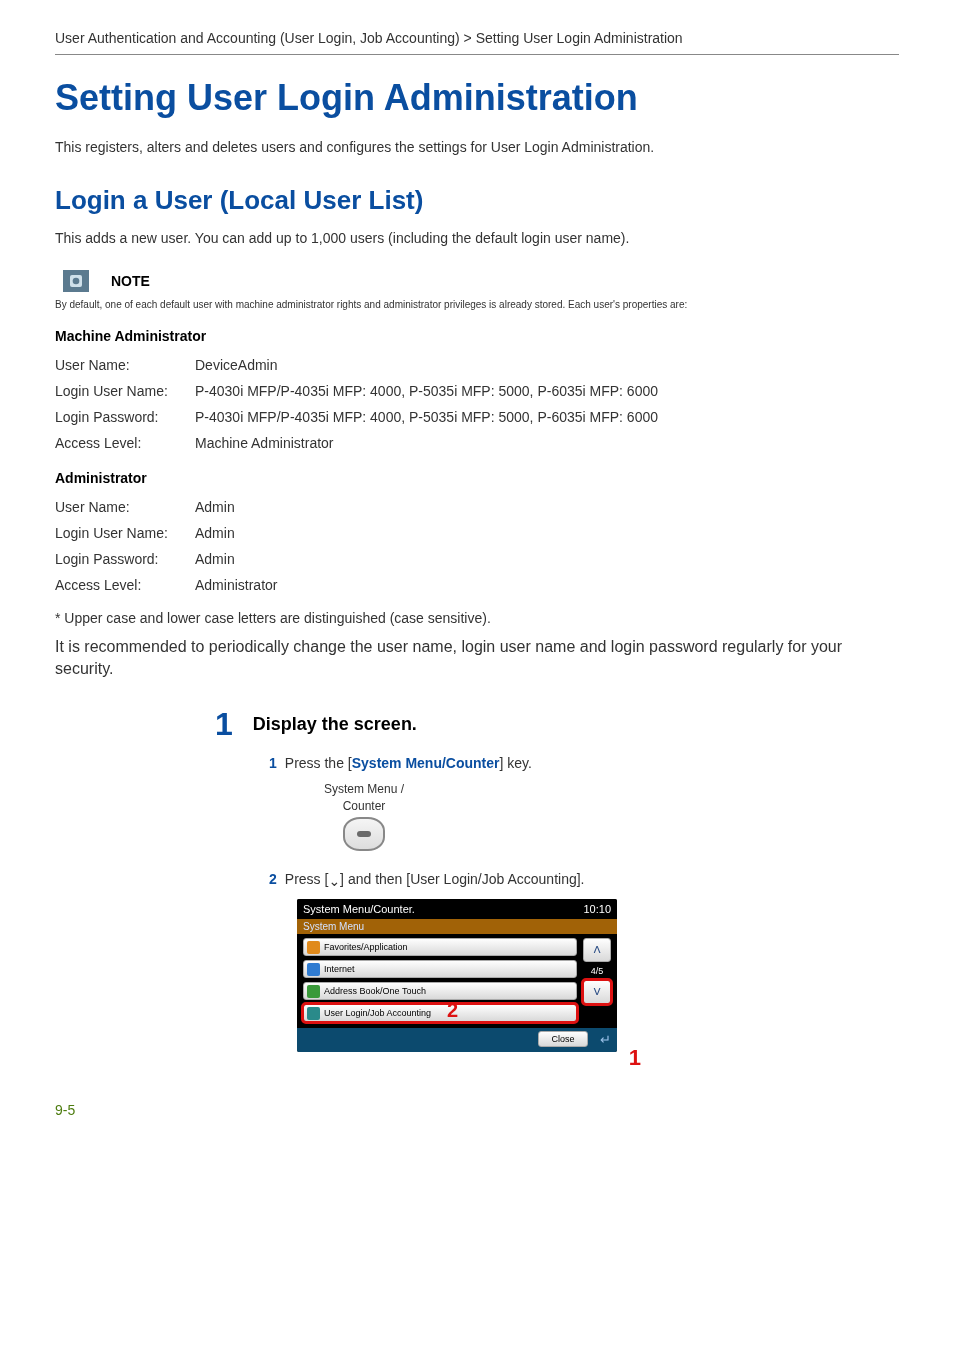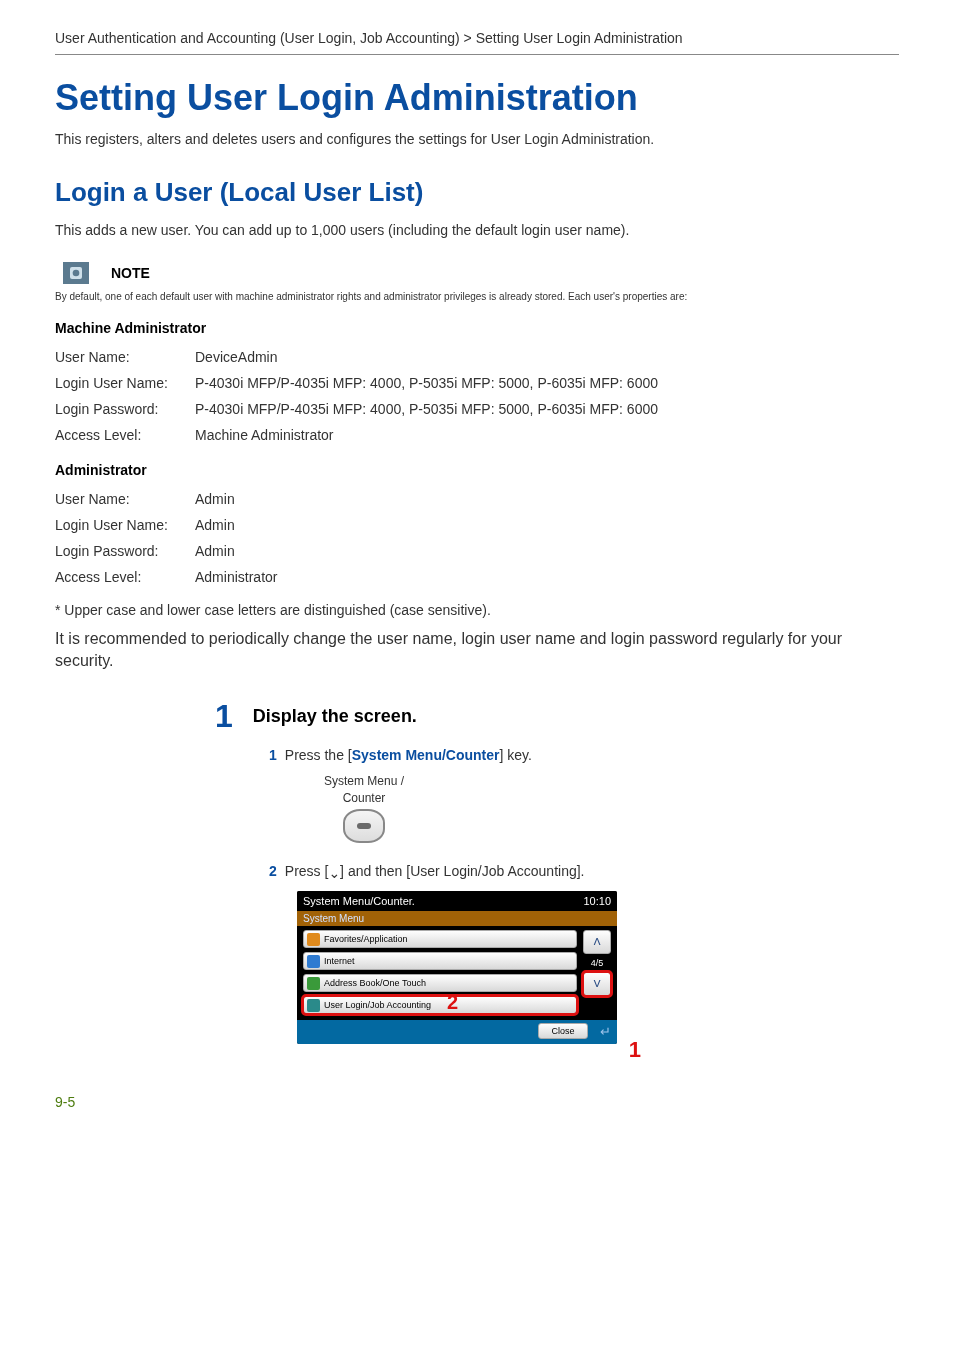--- a/index.html
+++ b/index.html
@@ -15,21 +15,21 @@
     color: #333;
     padding-bottom: 8px;
     border-bottom: 1px solid #888;
     margin-bottom: 22px;
   }
   h1.main-title {
     font-family: "Arial Black", Arial, sans-serif;
     font-weight: 900;
     color: #0a4ea0;
     font-size: 36px;
-    margin-bottom: 12px;
+    margin-bottom: 20px;
   }
   .intro { font-size: 14px; color: #333; margin-bottom: 30px; }
   h2.subtitle {
     font-family: "Arial Black", Arial, sans-serif;
     font-weight: 900;
     color: #0a4ea0;
     font-size: 26px;
     margin-bottom: 14px;
   }
   .sub-intro { font-size: 14px; color: #333; margin-bottom: 24px; }
@@ -102,21 +102,21 @@
   .ic-green{background:#3a9a3a;} .ic-teal{background:#2a8a8a;}
   .menu-item.hl { outline: 3px solid #d11; outline-offset: -1px; }
   .right-col { width:36px; display:flex; flex-direction:column; align-items:center; padding:4px 4px 0 0; gap:4px; }
   .arrow-btn {
     width:28px; height:24px; background:linear-gradient(#fefefe,#d9d9d9);
     border:1px solid #aaa; border-radius:3px; display:flex;
     align-items:center; justify-content:center; color:#2d4f86; font-size:14px;
   }
   .arrow-btn.hl { outline:3px solid #d11; outline-offset:-1px; }
   .page-ind { font-size:9px; color:#fff; }
-  .panel-foot { display:flex; justify-content:flex-end; padding:3px 6px 5px; background:#0369a1; gap:12px; align-items:center;}
+  .panel-foot { display:flex; justify-content:flex-end; padding:3px 6px 5px; background:#0c4a6e; gap:12px; align-items:center;}
   .close-chip { background:linear-gradient(#fefefe,#d9d9d9); color:#000; border:1px solid #aaa; border-radius:3px; width:50px;
     font-size:9px; padding:2px 0; text-align:center; }
   .enter-sym { color:#9cc3ea; font-size:13px; }
   .callout-1 {
     position:absolute; right:-4px; top:146px;
     color:#d11; font-family:"Arial Black",Arial; font-size:22px; font-weight:900;
   }
   .callout-2 {
     position:absolute; left:150px; top:100px;
     color:#d11; font-family:"Arial Black",Arial; font-size:20px; font-weight:900;

